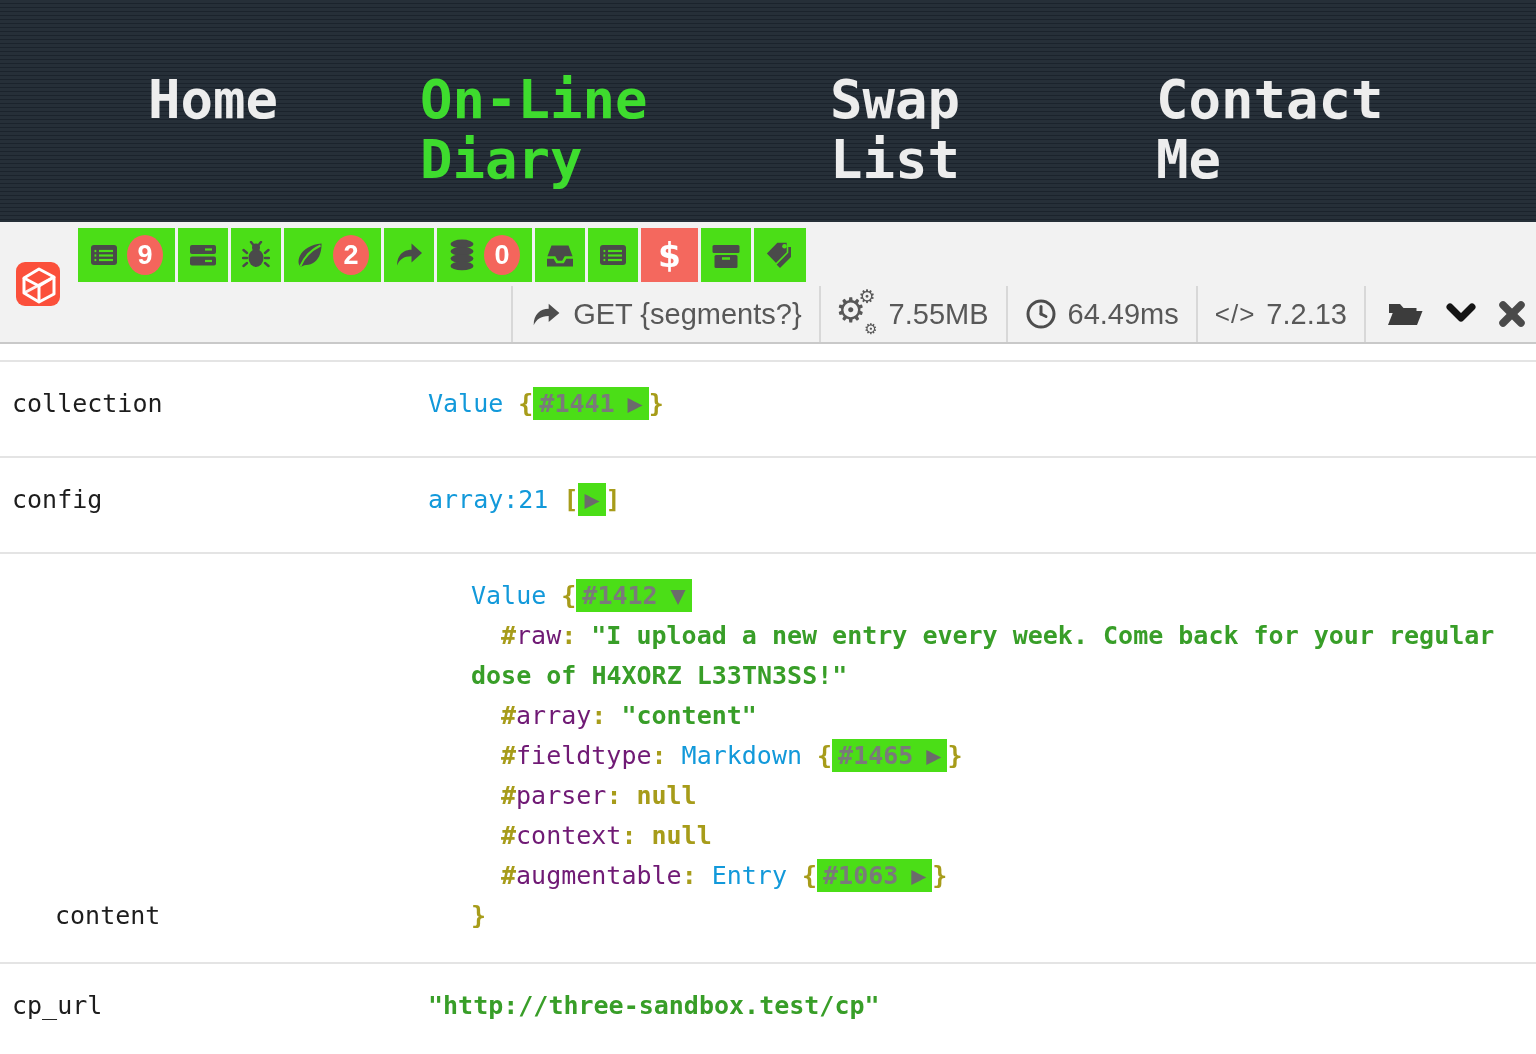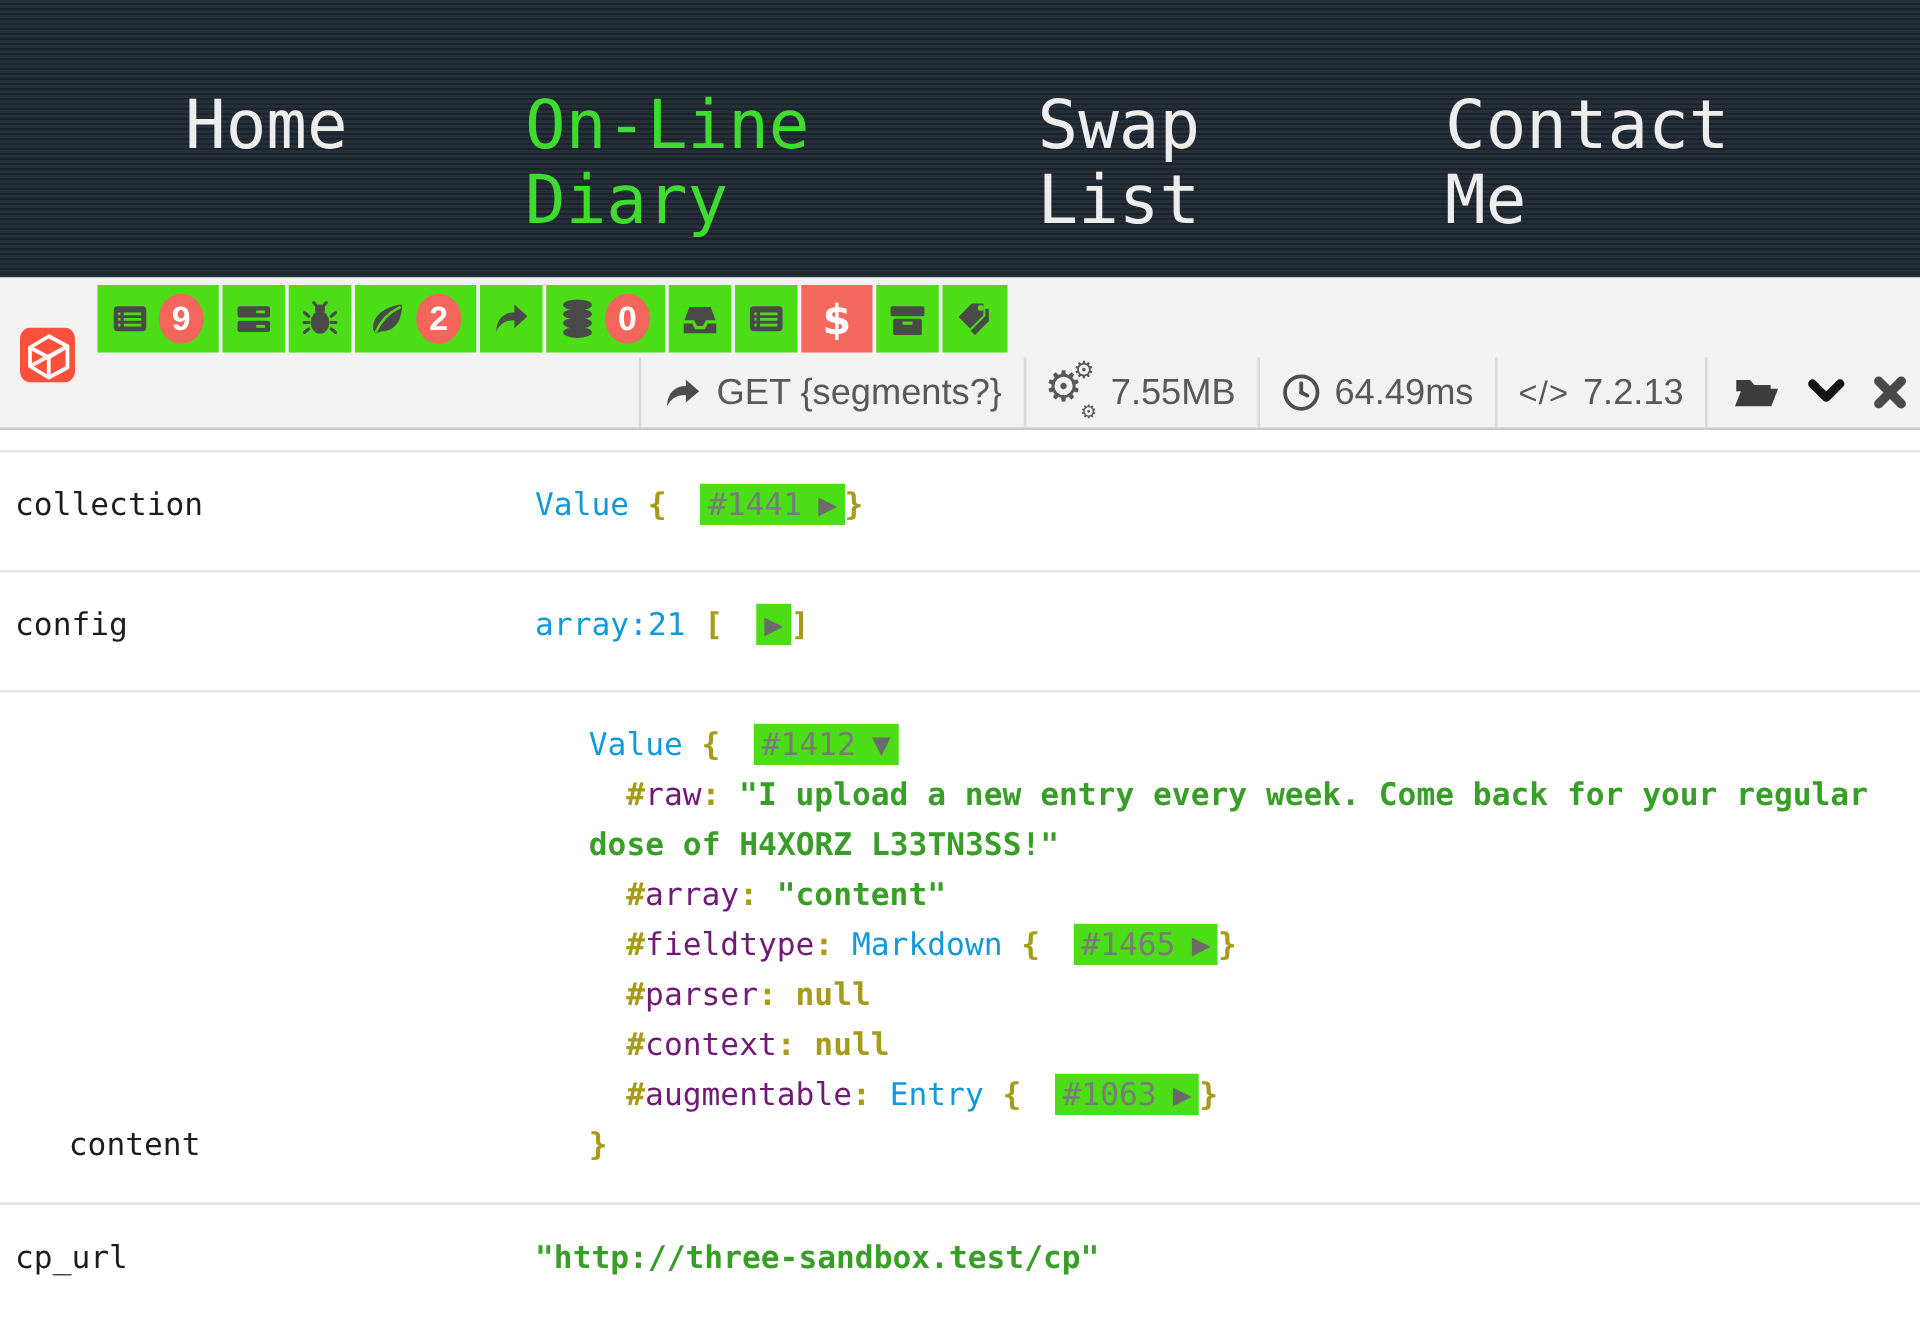--- a/index.html
+++ b/index.html
@@ -9,21 +9,21 @@
     --scan-light:#262F38; --scan-dark:#1B232C; --bar-bg:#F2F2F2;
     --divider:#D8D8D8; --row-border:#E4E4E4; --icon-gray:#4A4A4A;
   }
   *{margin:0;padding:0;box-sizing:border-box;}
   html,body{width:1536px;height:1054px;overflow:hidden;background:#fff;
     font-family:"Liberation Sans", sans-serif;}
   
   .nav{position:relative;height:222px;
     background:repeating-linear-gradient(to bottom, var(--scan-light) 0px, var(--scan-light) 2.6px, var(--scan-dark) 2.6px, var(--scan-dark) 4px);}
   .nav a{position:absolute;top:70px;display:block;text-decoration:none;
-    font-family:"DejaVu Sans Mono", monospace;font-weight:normal;font-size:54px;line-height:60px;
+    font-family:"DejaVu Sans Mono", monospace;font-weight:bold;font-size:54px;line-height:60px;
     color:#EDEDED;letter-spacing:0;}
   .nav a.active{color:var(--nav-green);}
   .nav a:nth-child(1){left:148px;width:220px;}
   .nav a:nth-child(2){left:420px;width:245px;}
   .nav a:nth-child(3){left:830px;width:165px;}
   .nav a:nth-child(4){left:1156px;width:245px;}
   
   .debugbar{position:relative;background:var(--bar-bg);padding-top:6px;border-bottom:2px solid #C9C9C9;}
   .laravel-logo{position:absolute;left:16px;top:40px;width:44px;height:44px;}
   .tabs{display:flex;margin-left:78px;height:54px;align-items:stretch;}
@@ -56,21 +56,21 @@
   .rkey{width:428px;padding-left:12px;font-family:"DejaVu Sans Mono", monospace;
     font-size:25px;line-height:40px;color:var(--key-black);}
   .rval{flex:1;padding-right:36px;font-family:"DejaVu Sans Mono","DejaVu Sans", monospace;
     font-size:25px;line-height:40px;color:#222;}
   .line{min-height:40px;}
   .note{color:var(--blue);}
   .sym{color:var(--olive);font-weight:bold;}
   .keyname{color:#701a75;margin-top:20px;}
   .nullv{color:var(--olive);font-weight:bold;}
   .str{color:var(--str-green);font-weight:bold;}
-  .ref{background:var(--green);color:var(--ref-gray);font-weight:normal;padding:2px 6px;cursor:pointer;margin-left:27px;}
+  .ref{background:var(--green);color:var(--ref-gray);font-weight:bold;padding:2px 6px;cursor:pointer;}
   .arr{color:#6B6B6B;}
   .arr.sp{margin-left:13px;}
   .m1{margin-left:15px;}
   .ind{display:inline-block;width:30px;}
 </style>
 </head>
 <body>
 
 <div class="nav">
   <a href="#">Home</a>

